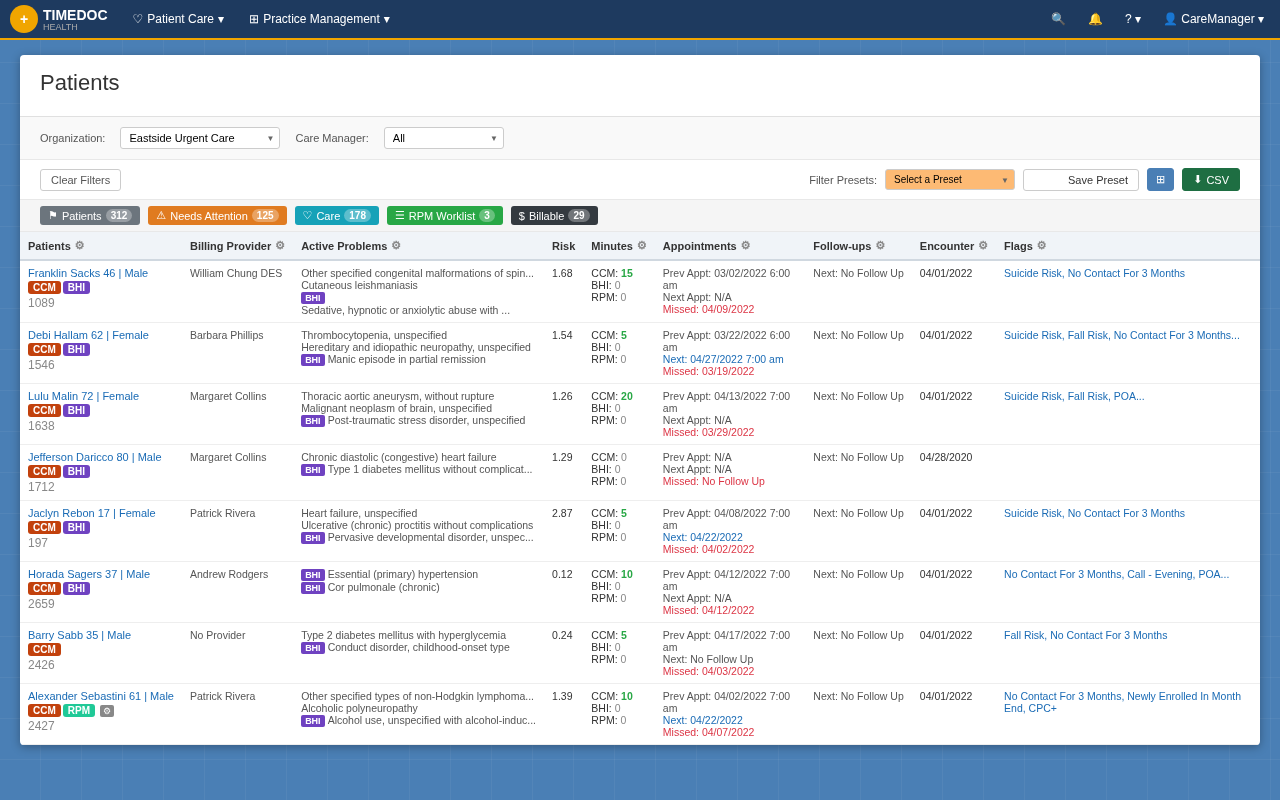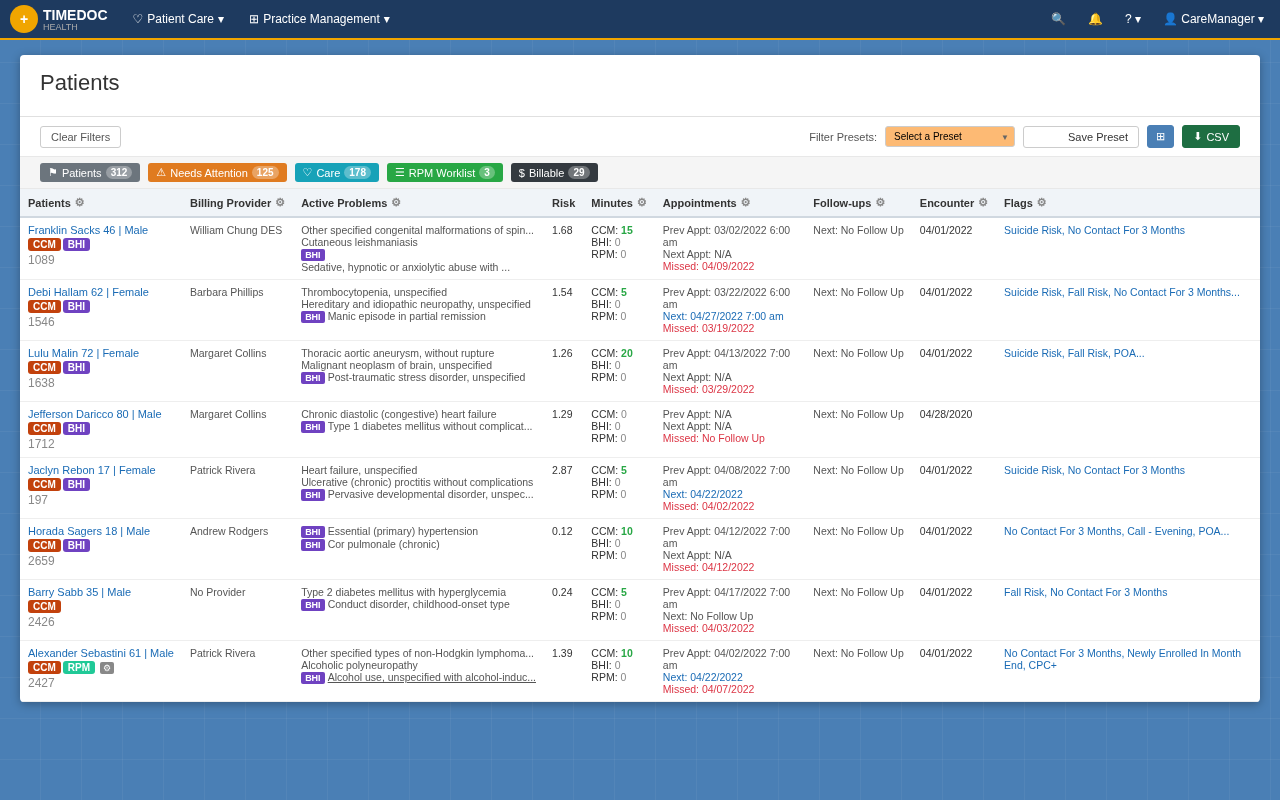--- a/index.html
+++ b/index.html
@@ -384,20 +384,30 @@
   </div>
 </nav>
 
 <div class="main-wrapper">
   <div class="page-container">
 
     <div class="page-header">
       <h1 class="page-title">Patients</h1>
     </div>
 
+    <div class="filter-row">
+      <span class="filter-label">Organization:</span>
+      <div class="select-wrapper">
+        <select class="filter-select select-org"><option>Eastside Urgent Care</option></select>
+      </div>
+      <span class="filter-label">Care Manager:</span>
+      <div class="select-wrapper">
+        <select class="filter-select select-cm"><option>All</option></select>
+      </div>
+    </div>
 
     <div class="toolbar">
       <div class="toolbar-left">
         <button class="clear-filters-btn">Clear Filters</button>
       </div>
       <div class="toolbar-right">
         <span class="filter-preset-label">Filter Presets:</span>
         <div class="preset-select-wrapper">
           <select class="preset-select"><option>Select a Preset</option></select>
         </div>
@@ -685,21 +695,21 @@
     </td>
     <td>
       <span class="encounter-text">04/01/2022</span>
     </td>
     <td>
       <span class="flags-text">Suicide Risk, No Contact For 3 Months</span>
     </td>
   </tr>
             <tr>
     <td>
-      <div class="patient-name">Horada Sagers 18 | Male</div>
+      <div class="patient-name">Horada Sagers 37 | Male</div>
       <div style="margin: 2px 0;"><span class="tag tag-ccm">CCM</span><span class="tag tag-bhi">BHI</span></div>
       <div class="patient-id">2659</div>
     </td>
     <td>
       <span class="problem-text">Andrew Rodgers</span>
     </td>
     <td>
       <div class="problem-text"><span class="problem-badge pb-bhi">BHI</span><span class="truncate" style="display:inline;max-width:190px;">Essential (primary) hypertension</span></div>
                 <div class="problem-text"><span class="problem-badge pb-bhi">BHI</span><span class="truncate" style="display:inline;max-width:190px;">Cor pulmonale (chronic)</span></div>
     </td>
@@ -771,21 +781,21 @@
       <div class="patient-name">Alexander Sebastini 61 | Male</div>
       <div style="margin: 2px 0;"><span class="tag tag-ccm">CCM</span><span class="tag tag-rpm">RPM</span> <span style="background:#888;color:white;font-size:9px;padding:1px 3px;border-radius:2px;">⚙</span></div>
       <div class="patient-id">2427</div>
     </td>
     <td>
       <span class="problem-text">Patrick Rivera</span>
     </td>
     <td>
       <div class="problem-text"><span class="truncate" style="display:inline;max-width:190px;">Other specified types of non-Hodgkin lymphoma...</span></div>
                 <div class="problem-text"><span class="truncate" style="display:inline;max-width:190px;">Alcoholic polyneuropathy</span></div>
-                <div class="problem-text"><span class="problem-badge pb-bhi">BHI</span><span class="truncate" style="display:inline;max-width:190px;text-decoration:underline;">Alcohol use, unspecified with alcohol-induc...</span></div>
+                <div class="problem-text"><span class="problem-badge pb-bhi">BHI</span><span class="truncate" style="display:inline;max-width:190px;">Alcohol use, unspecified with alcohol-induc...</span></div>
     </td>
     <td>
       <span class="minutes-text">1.39</span>
     </td>
     <td>
       <div class="minutes-text">CCM: <span class="minutes-green">10</span></div>
       <div class="minutes-text">BHI: <span class="minutes-gray">0</span></div>
       <div class="minutes-text">RPM: <span class="minutes-gray">0</span></div>
     </td>
     <td>

